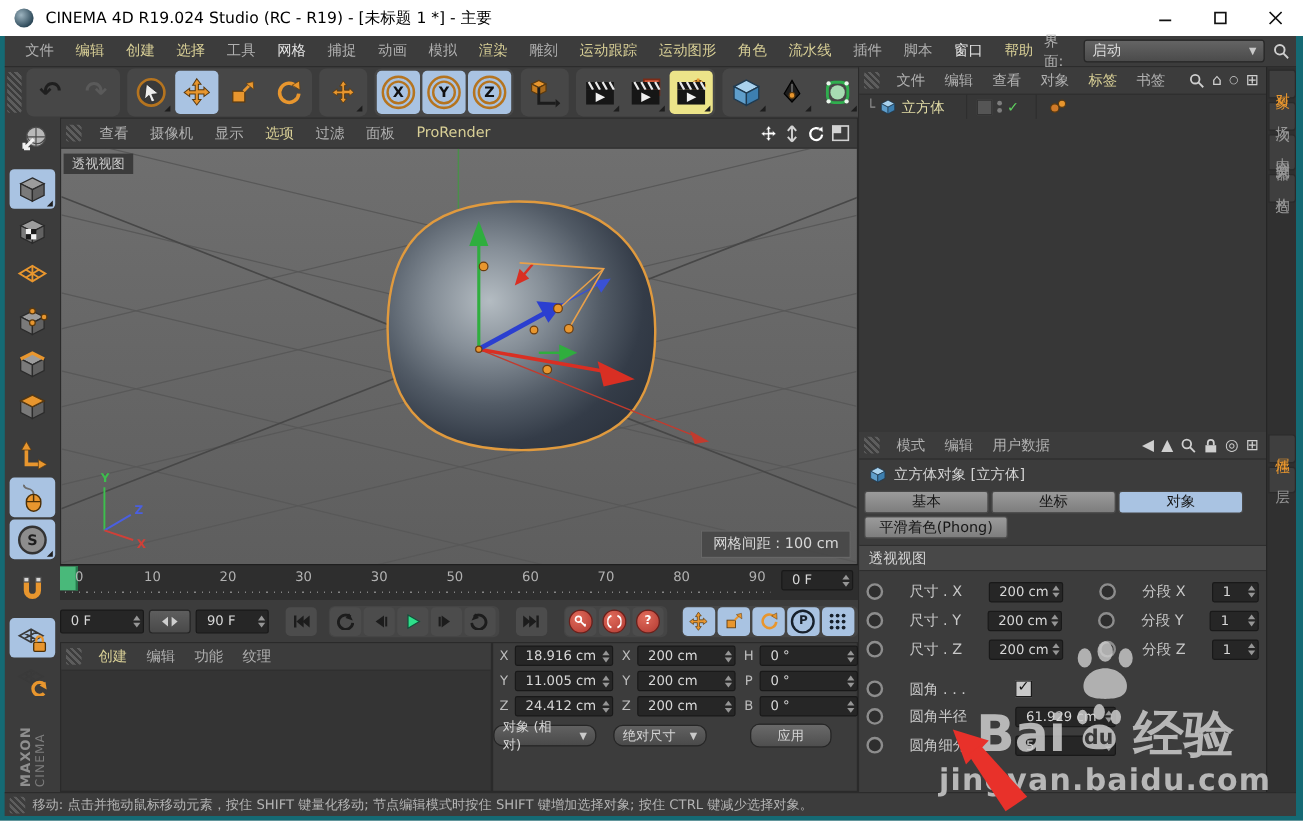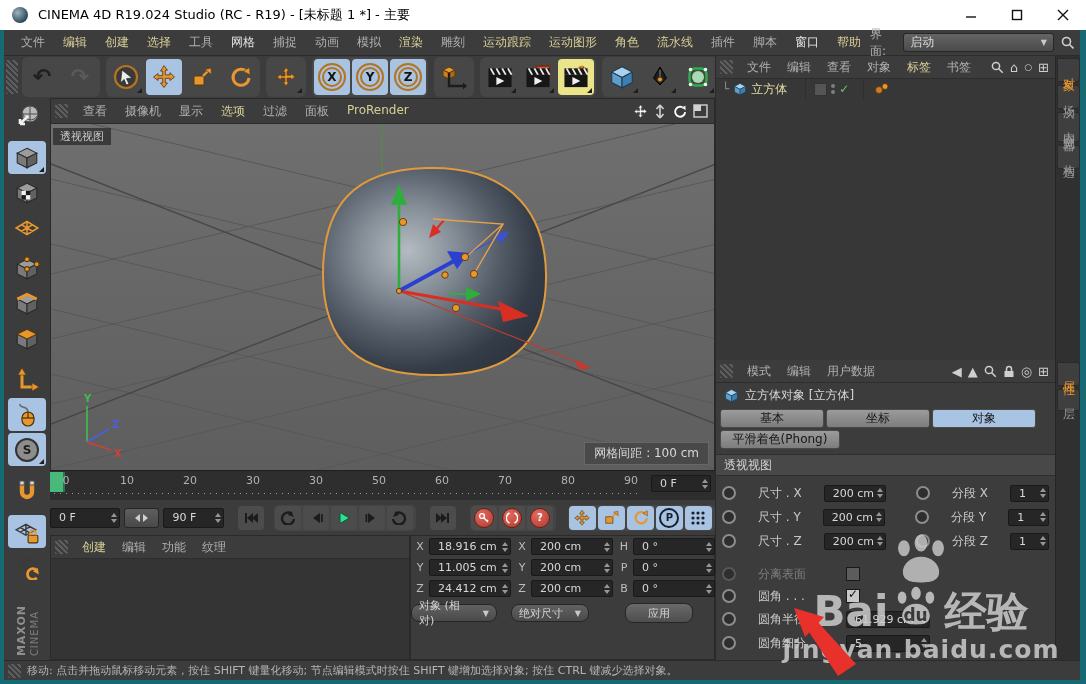--- a/index.html
+++ b/index.html
@@ -510,25 +510,20 @@
               <div class="field f88">
                 <span class="val">1</span>
                 <span class="spin">
                   <b class="up"></b>
                   <b class="dn"></b>
                 </span>
               </div>
             </div>
           </div>
         <div class="am-rows" style="padding-top:10px">
-          <div class="arow" style="height:22px">
-            <span class="radio off"></span>
-            <span class="alabel off" style="width:66px">分离表面</span>
-            <span class="cb disabled"></span>
-          </div>
           <div class="arow" style="height:22px">
             <span class="radio"></span>
             <span class="alabel" style="width:66px">圆角 . . .</span>
             <span class="cb">
                 <span class="mark">✓</span>
               </span>
           </div>
           <div class="arow">
             <span class="radio"></span>
             <span class="alabel" style="width:66px">圆角半径</span>

